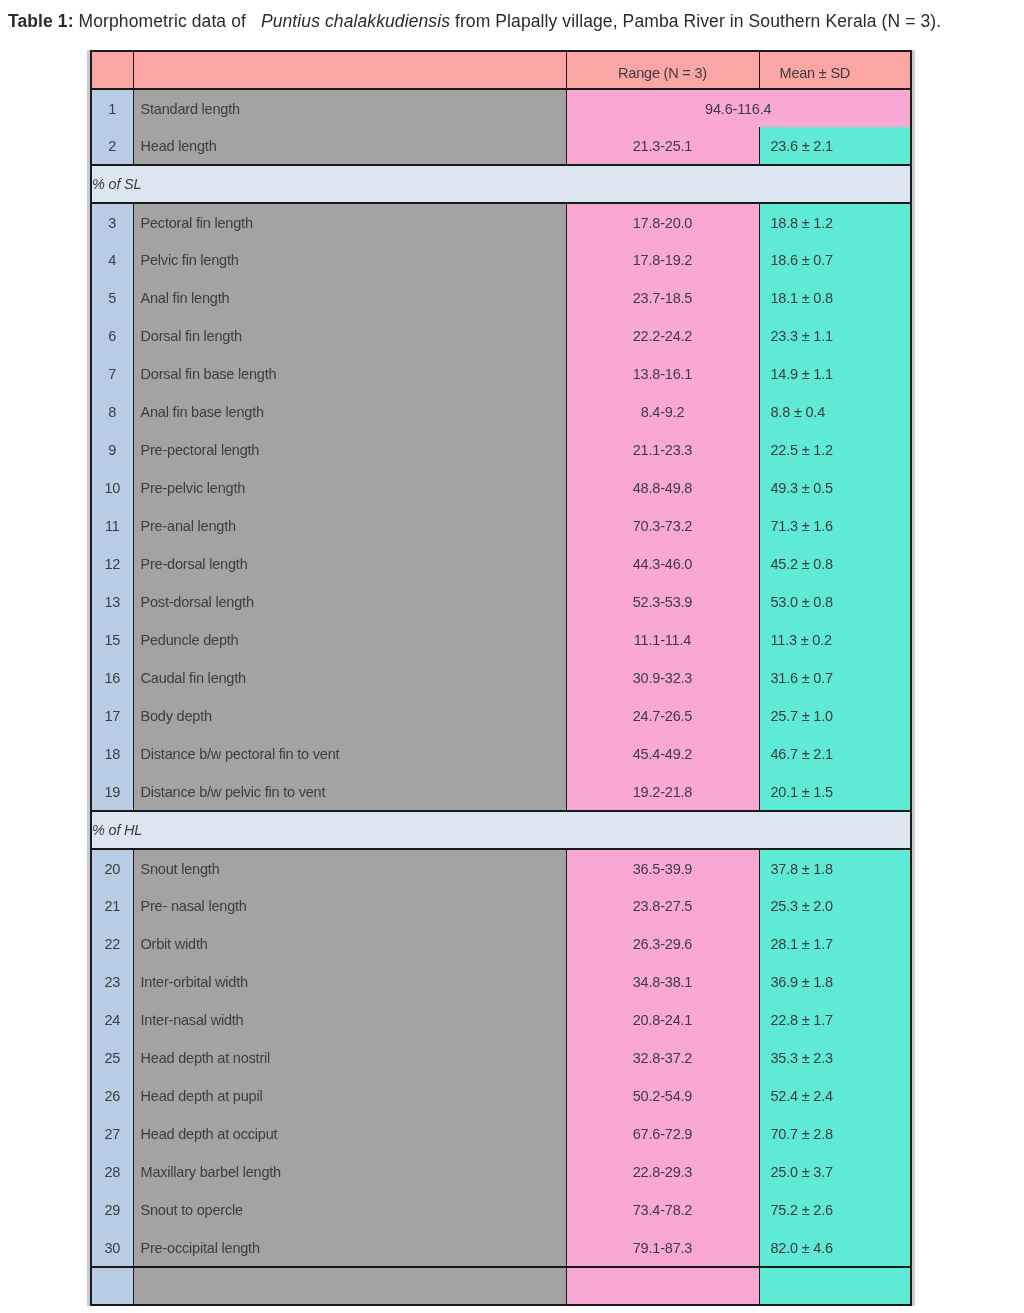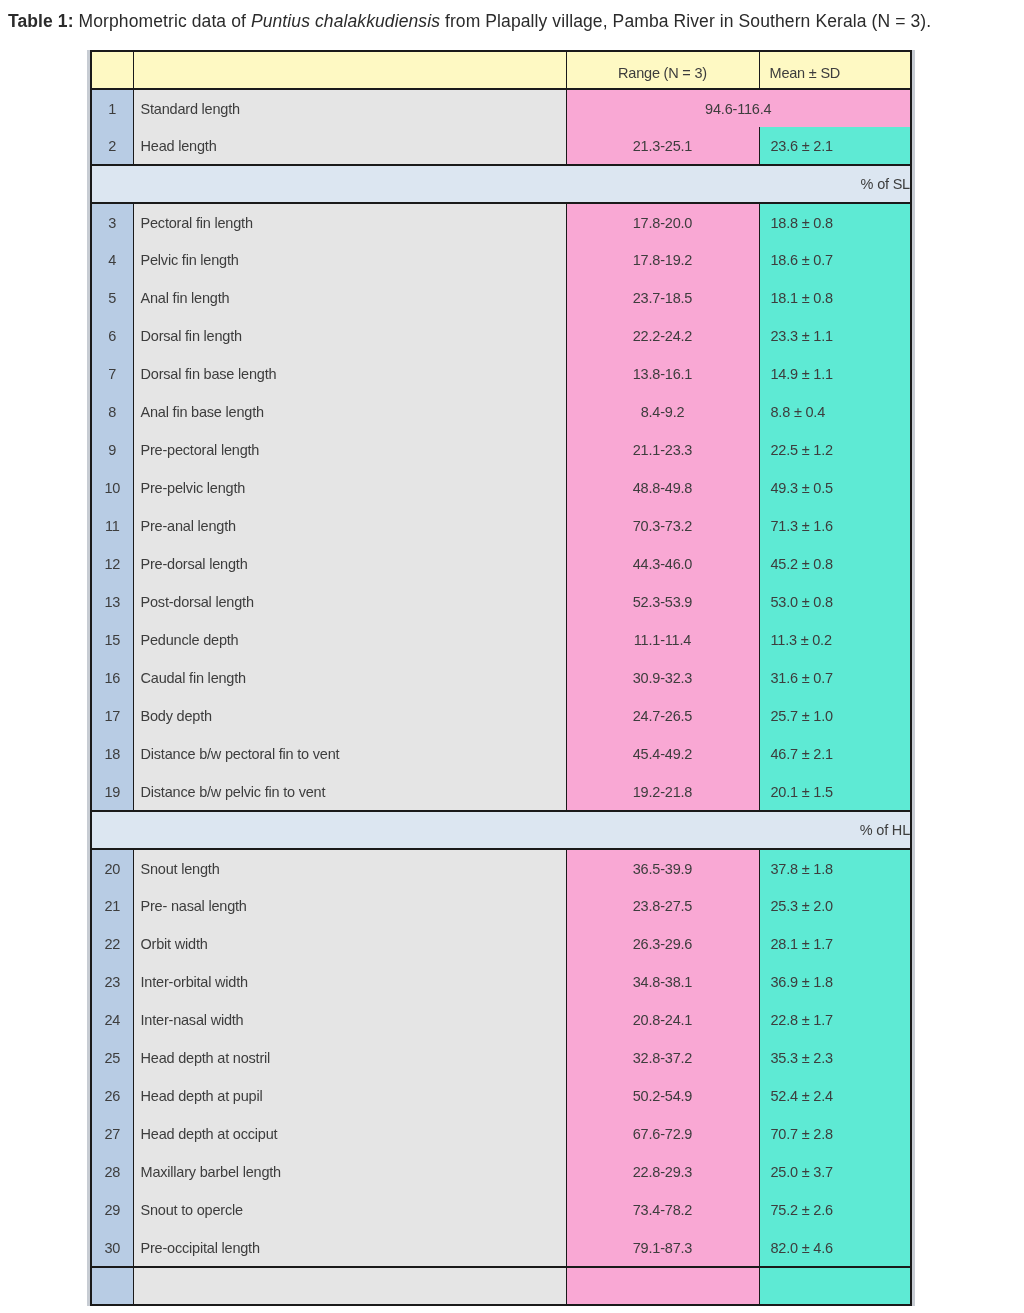--- a/index.html
+++ b/index.html
@@ -21,21 +21,21 @@
     left: 8px;
     top: 10px;
     width: 1008px;
     font-size: 17.5px;
     line-height: 22px;
     letter-spacing: 0.1px;
     color: #2b2b2b;
     white-space: nowrap;
   }
   .caption .bold { font-weight: bold; margin-top: 26px; }
-  .caption .italic { font-style: italic; }
+  .caption .italic { font-style: italic; margin-left: 10px; }
 
   table.morph {
     position: absolute;
     left: 90px;
     top: 50px;
     width: 820px;
     border-collapse: collapse;
     table-layout: fixed;
     font-size: 14.5px;
     letter-spacing: -0.2px;
@@ -50,40 +50,41 @@
 
   th, td {
     border-left: 1px solid #1a1a1a;
     border-right: 1px solid #1a1a1a;
     height: 38px;
     vertical-align: middle;
     overflow: hidden;
     white-space: nowrap;
   }
   thead th {
-    background: #fef9c3;
+    background: #fca5a5;
     border-bottom: 2px solid #1a1a1a;
     vertical-align: bottom;
     padding-bottom: 7px;
     font-weight: normal;
   }
   th.h-range { text-align: center; }
-  th.h-mean  { text-align: left; padding-left: 10px; }
+  th.h-mean  { text-align: left; padding-left: 20px; }
 
   td.num   { background: #b8cce4; text-align: center; }
-  td.param { background: #e5e5e5; padding-left: 7px; text-align: left; }
+  td.param { background: #a3a3a3; padding-left: 7px; text-align: left; }
   td.range { background: #f9a8d4; text-align: center; }
   td.mean  { background: #5eead4; padding-left: 11px; text-align: left; }
 
   tr.section td {
     background: #dce6f1;
-    text-align: right;
+    text-align: left;
     border-top: 2px solid #1a1a1a;
     border-bottom: 2px solid #1a1a1a;
     padding: 0;
+    font-style: italic;
   }
   tr.last-row td { border-bottom: 2px solid #1a1a1a; }
   tr.partial td { height: 38px; }
 </style>
 </head>
 <body>
 
 <div class="page">
 
   <p class="caption"><span class="bold">Table 1:</span><span> Morphometric data of </span><span class="italic">Puntius chalakkudiensis</span><span> from Plapally village, Pamba River in Southern Kerala (N = 3).</span></p>
@@ -115,21 +116,21 @@
           <td class="range">21.3-25.1</td>
           <td class="mean">23.6 ± 2.1</td>
         </tr>
         <tr class="section">
           <td class="" colspan="4">% of SL</td>
         </tr>
         <tr>
           <td class="num">3</td>
           <td class="param">Pectoral fin length</td>
           <td class="range">17.8-20.0</td>
-          <td class="mean">18.8 ± 0.8</td>
+          <td class="mean">18.8 ± 1.2</td>
         </tr>
         <tr>
           <td class="num">4</td>
           <td class="param">Pelvic fin length</td>
           <td class="range">17.8-19.2</td>
           <td class="mean">18.6 ± 0.7</td>
         </tr>
         <tr>
           <td class="num">5</td>
           <td class="param">Anal fin length</td>

